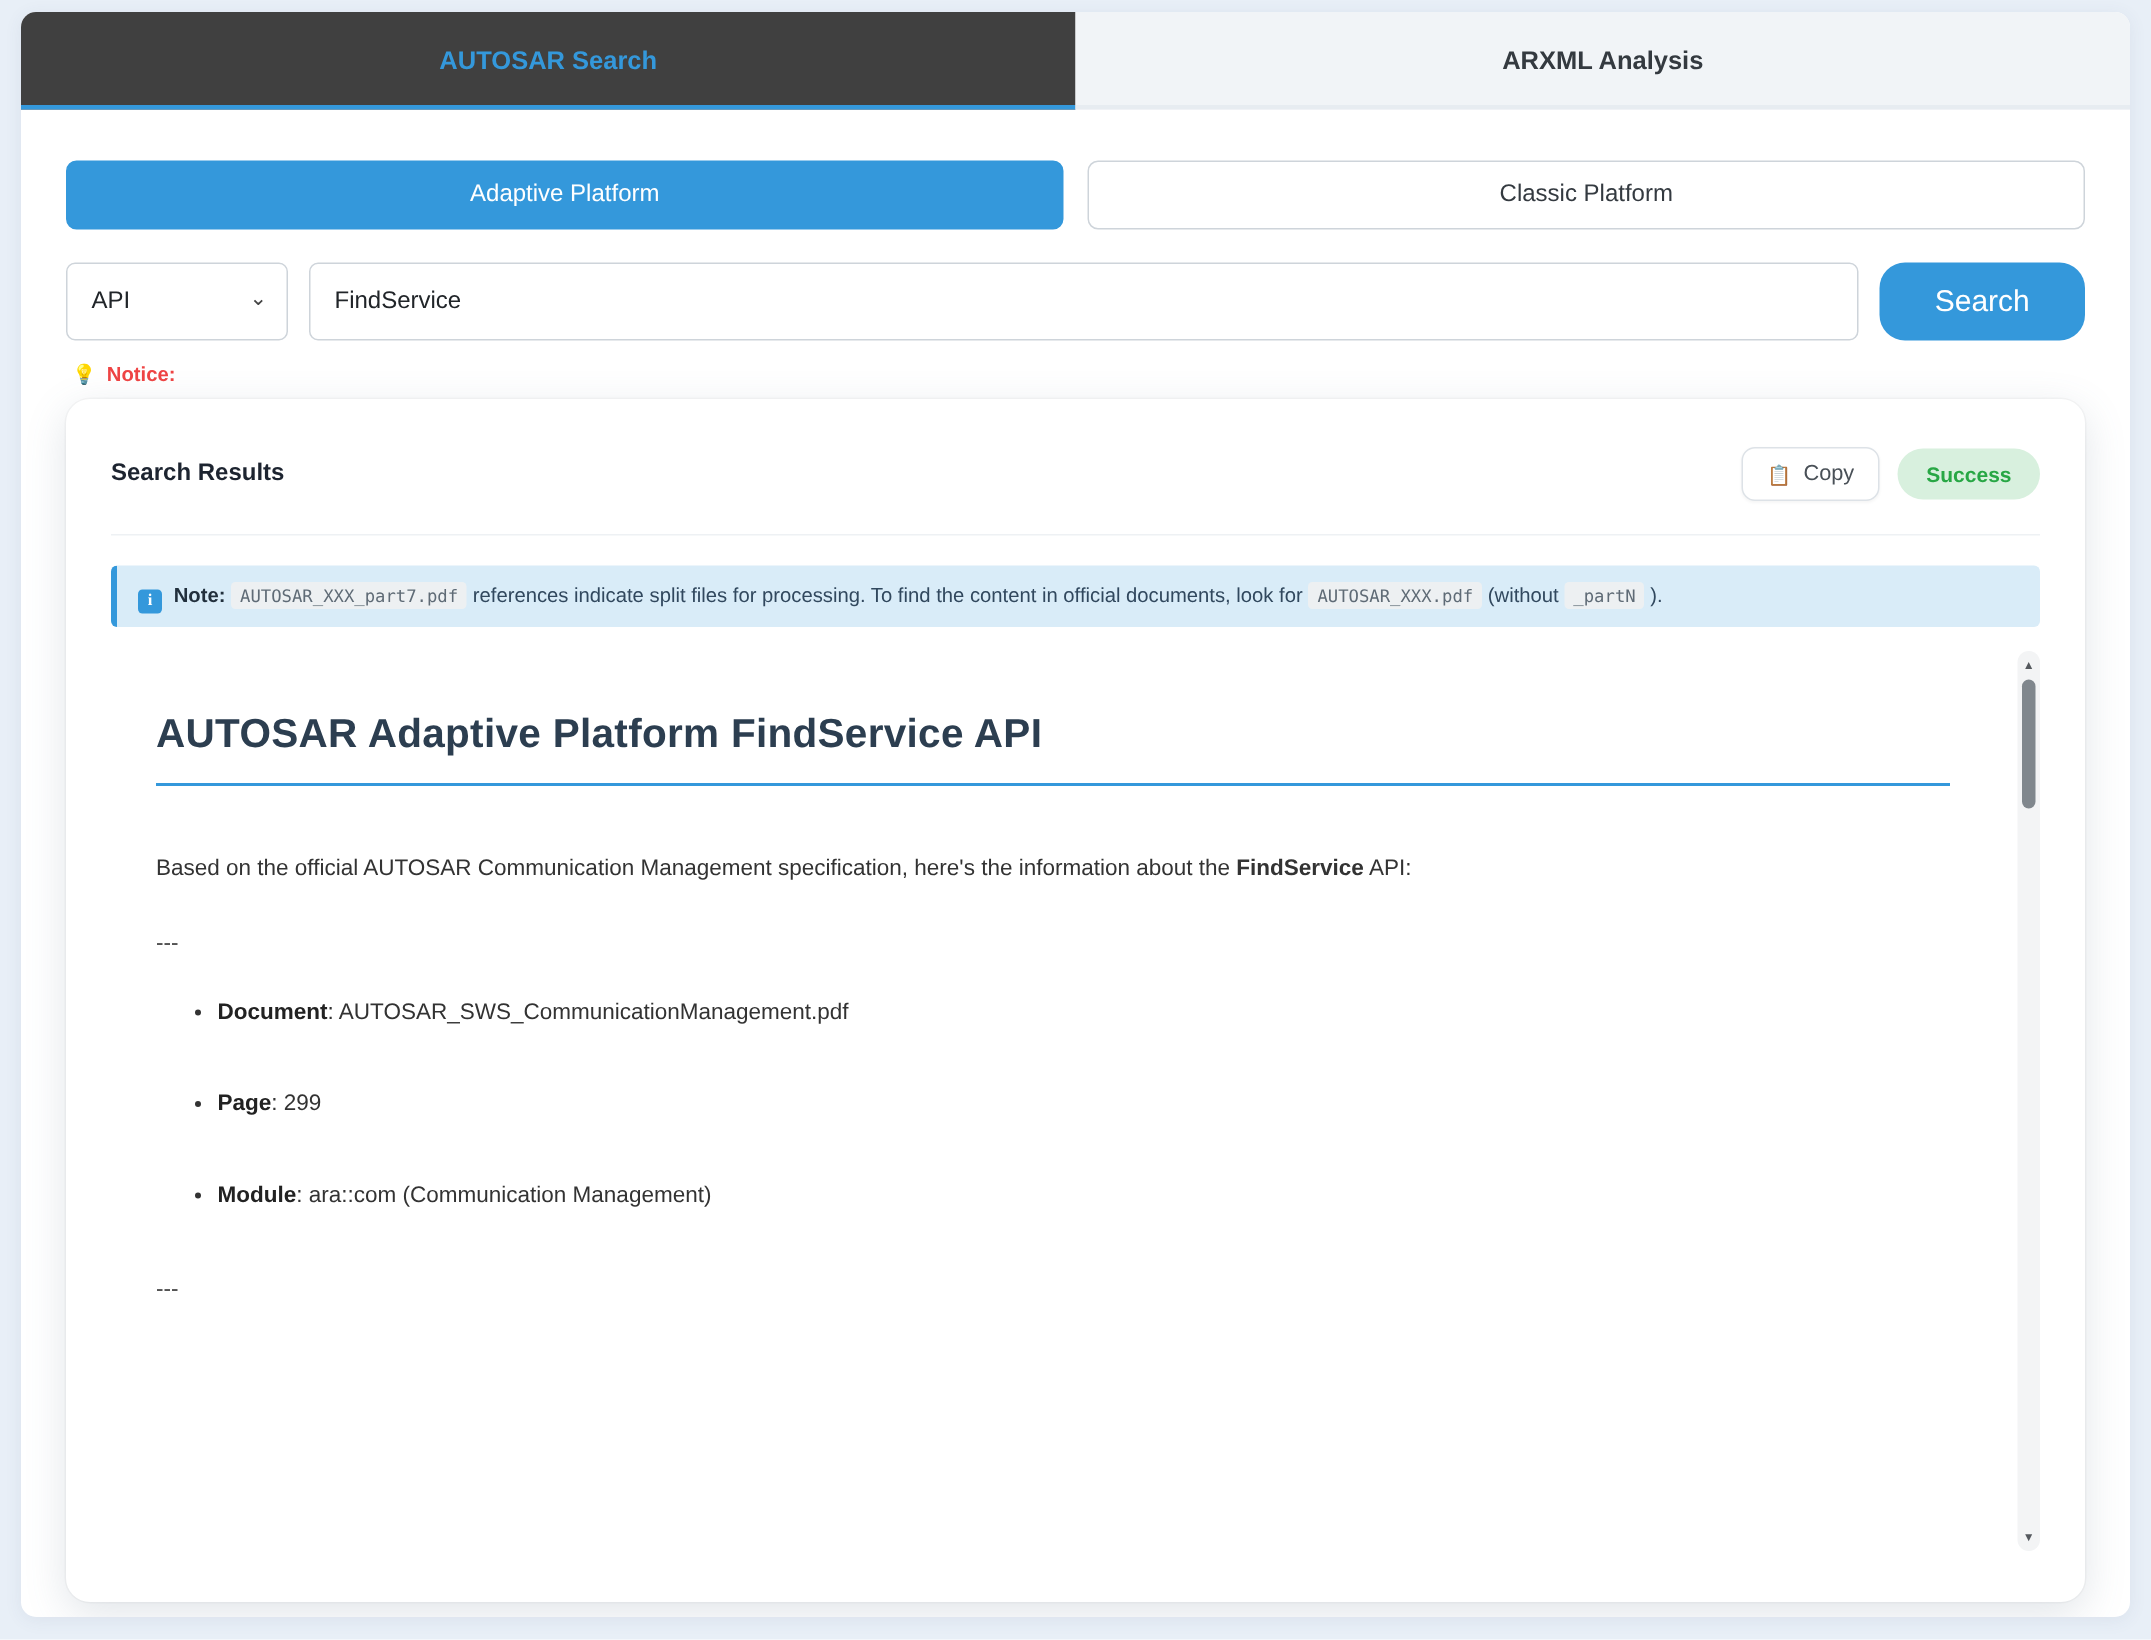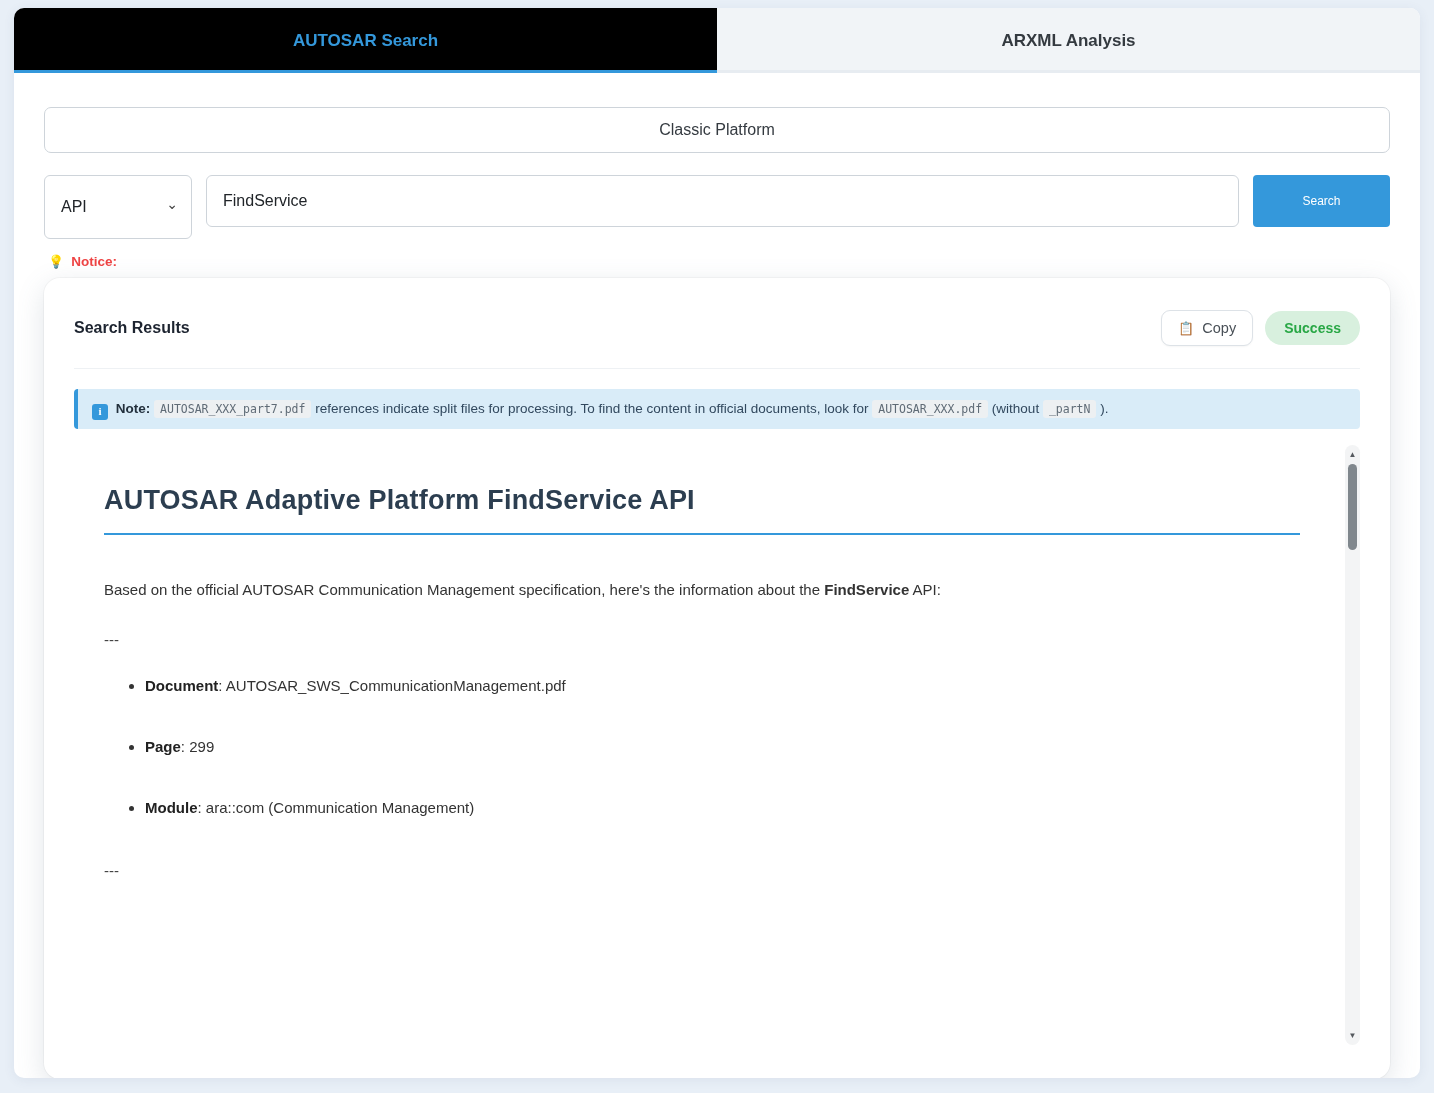--- a/index.html
+++ b/index.html
@@ -27,21 +27,21 @@
     text-align: center;
     padding: 23px 0 19px;
     font-weight: bold;
     font-size: 17px;
     color: #343a40;
     background: #f1f4f7;
     border-bottom: 3px solid #e7ecf1;
     cursor: pointer;
   }
   .tab.active {
-    background: #000000;
+    background: #404040;
     color: var(--accent, #3498db);
     border-bottom-color: var(--accent, #3498db);
   }
 
   
   .platform-row { display: flex; gap: 16px; margin: 34px 30px 0; }
   .platform {
     flex: 1;
     padding: 13px 0;
     font-size: 16px;
@@ -55,21 +55,21 @@
   .platform.active {
     background: var(--accent, #3498db);
     border-color: var(--accent, #3498db);
     color: #ffffff;
   }
 
   
   .search-row { display: flex; gap: 14px; margin: 22px 30px 0; }
   .select-box {
     width: 148px;
-    height: 64px;
+    height: 52px;
     border: 1px solid #ced4da;
     border-radius: 6px;
     display: flex;
     align-items: center;
     justify-content: space-between;
     padding: 0 13px 0 16px;
     font-size: 16px;
     color: #212529;
     background: #fff;
     cursor: pointer;
@@ -85,22 +85,22 @@
     color: #212529;
     font-family: inherit;
     outline: none;
   }
   .search-btn {
     width: 137px;
     height: 52px;
     background: var(--accent, #3498db);
     color: #fff;
     border: none;
-    border-radius: 4px;
-    font-size: 12px;
+    border-radius: 17px;
+    font-size: 20px;
     font-family: inherit;
     cursor: pointer;
   }
 
   
   .notice {
     margin: 15px 30px 0 34px;
     font-size: 13.5px;
     color: #6c757d;
     display: flex;
@@ -248,20 +248,21 @@
     <div class="tab-bar">
       <div class="tab active">
         <span>AUTOSAR Search</span>
       </div>
       <div class="tab">
         <span>ARXML Analysis</span>
       </div>
     </div>
 
     <div class="platform-row">
+      <button class="platform active">Adaptive Platform</button>
       <button class="platform">Classic Platform</button>
     </div>
 
     <div class="search-row">
       <div class="select-box">
         <span>API</span>
         <span class="select-caret">⌄</span>
       </div>
       <input class="search-input" type="text" value="FindService" style="">
       <button class="search-btn">Search</button>

